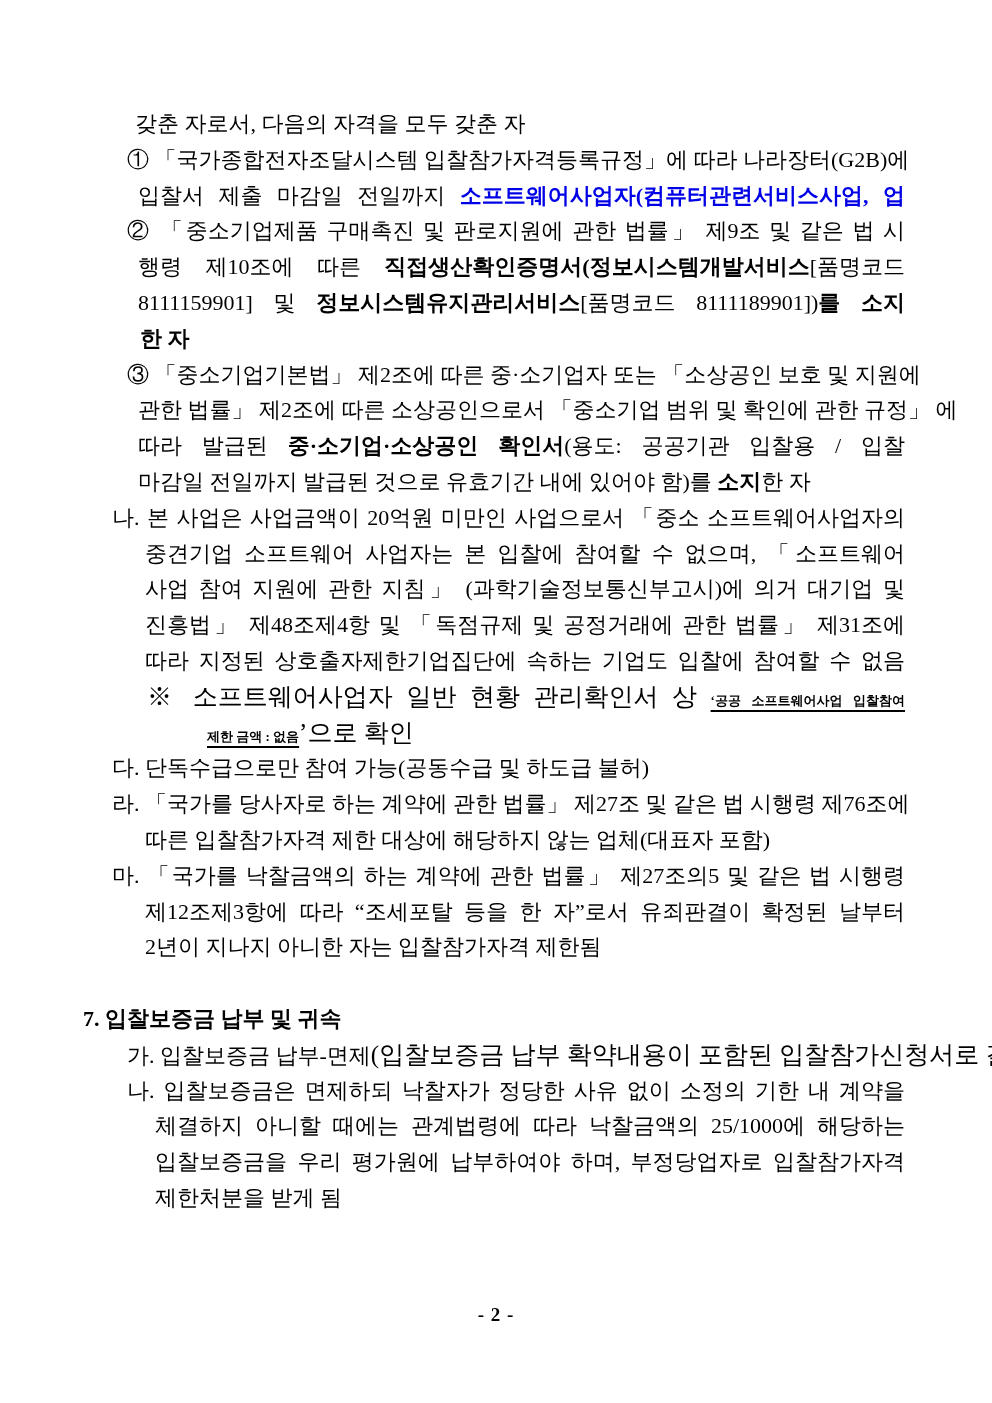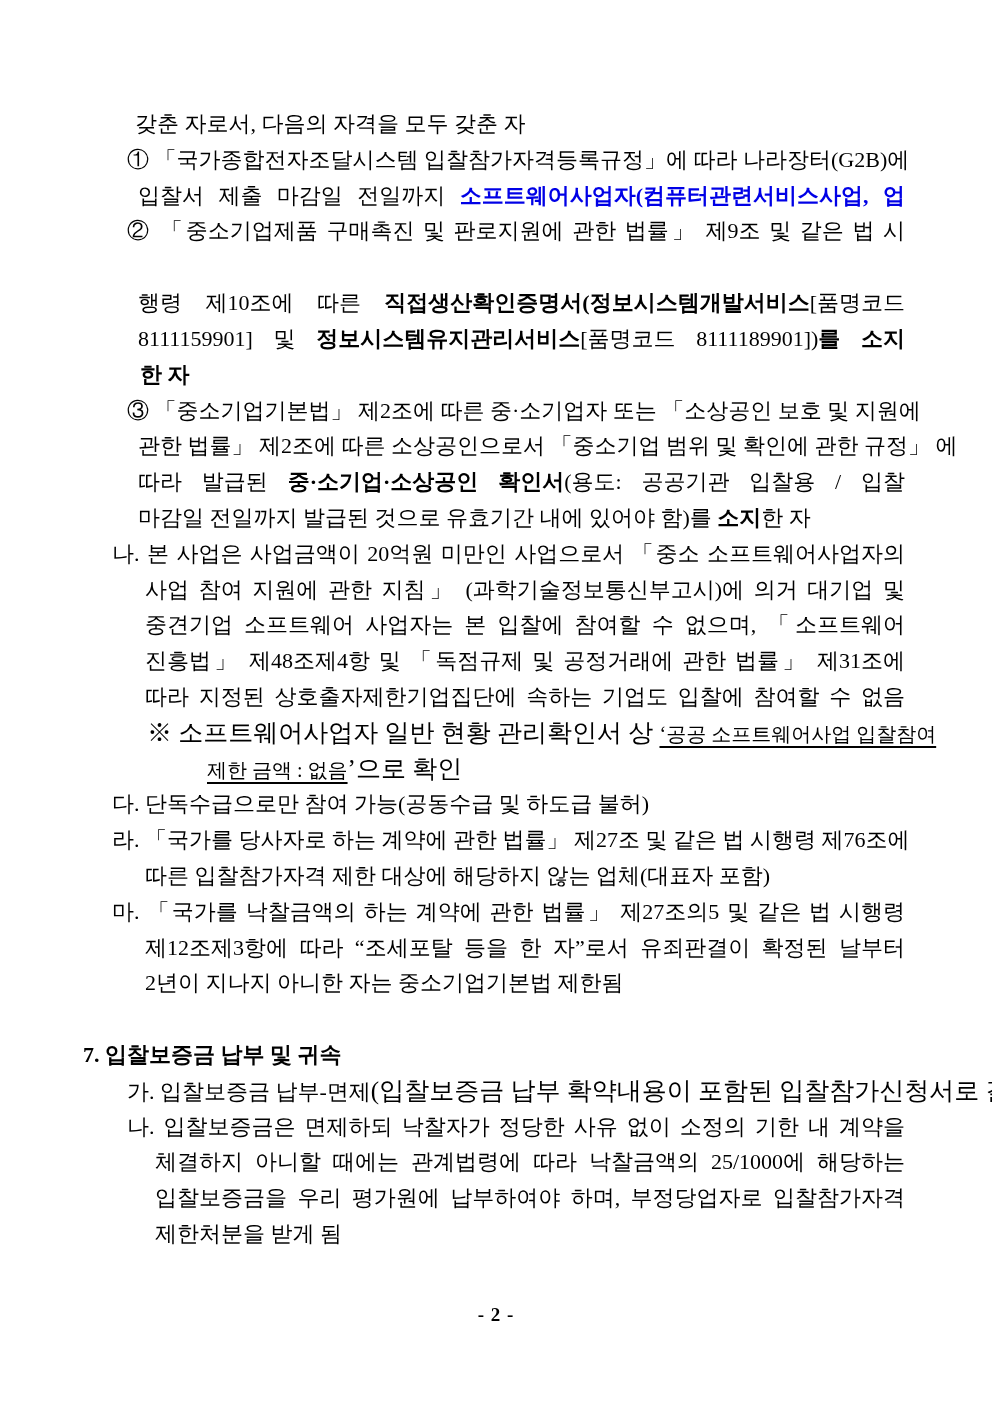--- a/index.html
+++ b/index.html
@@ -28,22 +28,22 @@
   .line.j {
     text-align: justify;
     text-align-last: justify;
     text-justify: inter-word;
   }
   .s-n  { font-weight: normal; }
   .s-b  { font-weight: bold; }
   .s-bb { font-weight: bold; color: var(--accent-blue, #0000e6); }
   .s-sn { font-size: 25px; }
   .s-sbu {
-    font-size: 20px;
-    font-weight: normal;
+    font-size: 13px;
+    font-weight: bold;
     text-decoration: underline;
     text-decoration-thickness: 2px;
     text-underline-offset: 5px;
   }
   .footer {
     position: absolute;
     top: 1304px;
     left: 0;
     width: 100%;
     text-align: center;
@@ -54,40 +54,40 @@
 </style>
 </head>
 <body>
 
 <div class="page">
   <div class="content">
       <div class="line" style="padding-left: 52px;"><span class="s-n">갖춘 자로서, 다음의 자격을 모두 갖춘 자</span></div>
       <div class="line j" style="padding-left: 44px;"><span class="s-n">① 「국가종합전자조달시스템 입찰참가자격등록규정」에 따라 나라장터(G2B)에</span></div>
       <div class="line j" style="padding-left: 55px;"><span class="s-n">입찰서 제출 마감일 전일까지 </span><span class="s-bb">소프트웨어사업자(컴퓨터관련서비스사업, 업</span></div>
       <div class="line j" style="padding-left: 44px;"><span class="s-n">② 「중소기업제품 구매촉진 및 판로지원에 관한 법률」 제9조 및 같은 법 시</span></div>
-      <div class="line j" style="padding-left: 55px; margin-top: 36px;"><span class="s-n">행령 제10조에 따른 </span><span class="s-b">직접생산확인증명서(정보시스템개발서비스</span><span class="s-n">[품명코드</span></div>
+      <div class="line j" style="padding-left: 55px;"><span class="s-n">행령 제10조에 따른 </span><span class="s-b">직접생산확인증명서(정보시스템개발서비스</span><span class="s-n">[품명코드</span></div>
       <div class="line j" style="padding-left: 55px;"><span class="s-n">8111159901] 및 </span><span class="s-b">정보시스템유지관리서비스</span><span class="s-n">[품명코드 8111189901])</span><span class="s-b">를 소지</span></div>
       <div class="line" style="padding-left: 57px;"><span class="s-b">한 자</span></div>
       <div class="line j" style="padding-left: 44px;"><span class="s-n">③ 「중소기업기본법」 제2조에 따른 중·소기업자 또는 「소상공인 보호 및 지원에</span></div>
       <div class="line j" style="padding-left: 55px;"><span class="s-n">관한 법률」 제2조에 따른 소상공인으로서 「중소기업 범위 및 확인에 관한 규정」 에</span></div>
       <div class="line j" style="padding-left: 55px;"><span class="s-n">따라 발급된 </span><span class="s-b">중·소기업·소상공인 확인서</span><span class="s-n">(용도: 공공기관 입찰용 / 입찰</span></div>
       <div class="line" style="padding-left: 55px;"><span class="s-n">마감일 전일까지 발급된 것으로 유효기간 내에 있어야 함)를 </span><span class="s-b">소지</span><span class="s-n">한 자</span></div>
       <div class="line j" style="padding-left: 29px;"><span class="s-n">나. 본 사업은 사업금액이 20억원 미만인 사업으로서 「중소 소프트웨어사업자의</span></div>
+      <div class="line j" style="padding-left: 62px;"><span class="s-n">중견기업 소프트웨어 사업자는 본 입찰에 참여할 수 없으며, 「소프트웨어</span></div>
       <div class="line j" style="padding-left: 62px;"><span class="s-n">사업 참여 지원에 관한 지침」 (과학기술정보통신부고시)에 의거 대기업 및</span></div>
-      <div class="line j" style="padding-left: 62px;"><span class="s-n">중견기업 소프트웨어 사업자는 본 입찰에 참여할 수 없으며, 「소프트웨어</span></div>
       <div class="line j" style="padding-left: 62px;"><span class="s-n">진흥법」 제48조제4항 및 「독점규제 및 공정거래에 관한 법률」 제31조에</span></div>
       <div class="line j" style="padding-left: 62px;"><span class="s-n">따라 지정된 상호출자제한기업집단에 속하는 기업도 입찰에 참여할 수 없음</span></div>
       <div class="line j" style="padding-left: 64px;"><span class="s-sn">※ 소프트웨어사업자 일반 현황 관리확인서 상 </span><span class="s-sbu">‘공공 소프트웨어사업 입찰참여</span></div>
       <div class="line" style="padding-left: 124px;"><span class="s-sbu">제한 금액 : 없음</span><span class="s-sn">’으로 확인</span></div>
       <div class="line" style="padding-left: 29px;"><span class="s-n">다. 단독수급으로만 참여 가능(공동수급 및 하도급 불허)</span></div>
       <div class="line j" style="padding-left: 29px;"><span class="s-n">라. 「국가를 당사자로 하는 계약에 관한 법률」 제27조 및 같은 법 시행령 제76조에</span></div>
       <div class="line" style="padding-left: 62px;"><span class="s-n">따른 입찰참가자격 제한 대상에 해당하지 않는 업체(대표자 포함)</span></div>
       <div class="line j" style="padding-left: 29px;"><span class="s-n">마. 「국가를 낙찰금액의 하는 계약에 관한 법률」 제27조의5 및 같은 법 시행령</span></div>
       <div class="line j" style="padding-left: 62px;"><span class="s-n">제12조제3항에 따라 “조세포탈 등을 한 자”로서 유죄판결이 확정된 날부터</span></div>
-      <div class="line" style="padding-left: 62px;"><span class="s-n">2년이 지나지 아니한 자는 중소기업기본법 제한됨</span></div>
+      <div class="line" style="padding-left: 62px;"><span class="s-n">2년이 지나지 아니한 자는 입찰참가자격 제한됨</span></div>
       <div class="line" style="padding-left: 0px;">&nbsp;</div>
       <div class="line" style="padding-left: 0px;"><span class="s-b">7. 입찰보증금 납부 및 귀속</span></div>
       <div class="line" style="padding-left: 44px;"><span class="s-n">가. 입찰보증금 납부-면제</span><span class="s-sn">(입찰보증금 납부 확약내용이 포함된 입찰참가신청서로 갈음)</span></div>
       <div class="line j" style="padding-left: 44px;"><span class="s-n">나. 입찰보증금은 면제하되 낙찰자가 정당한 사유 없이 소정의 기한 내 계약을</span></div>
       <div class="line j" style="padding-left: 72px;"><span class="s-n">체결하지 아니할 때에는 관계법령에 따라 낙찰금액의 25/1000에 해당하는</span></div>
       <div class="line j" style="padding-left: 72px;"><span class="s-n">입찰보증금을 우리 평가원에 납부하여야 하며, 부정당업자로 입찰참가자격</span></div>
       <div class="line" style="padding-left: 72px;"><span class="s-n">제한처분을 받게 됨</span></div>
     </div>
   <div class="footer">- 2 -</div>
 </div>

